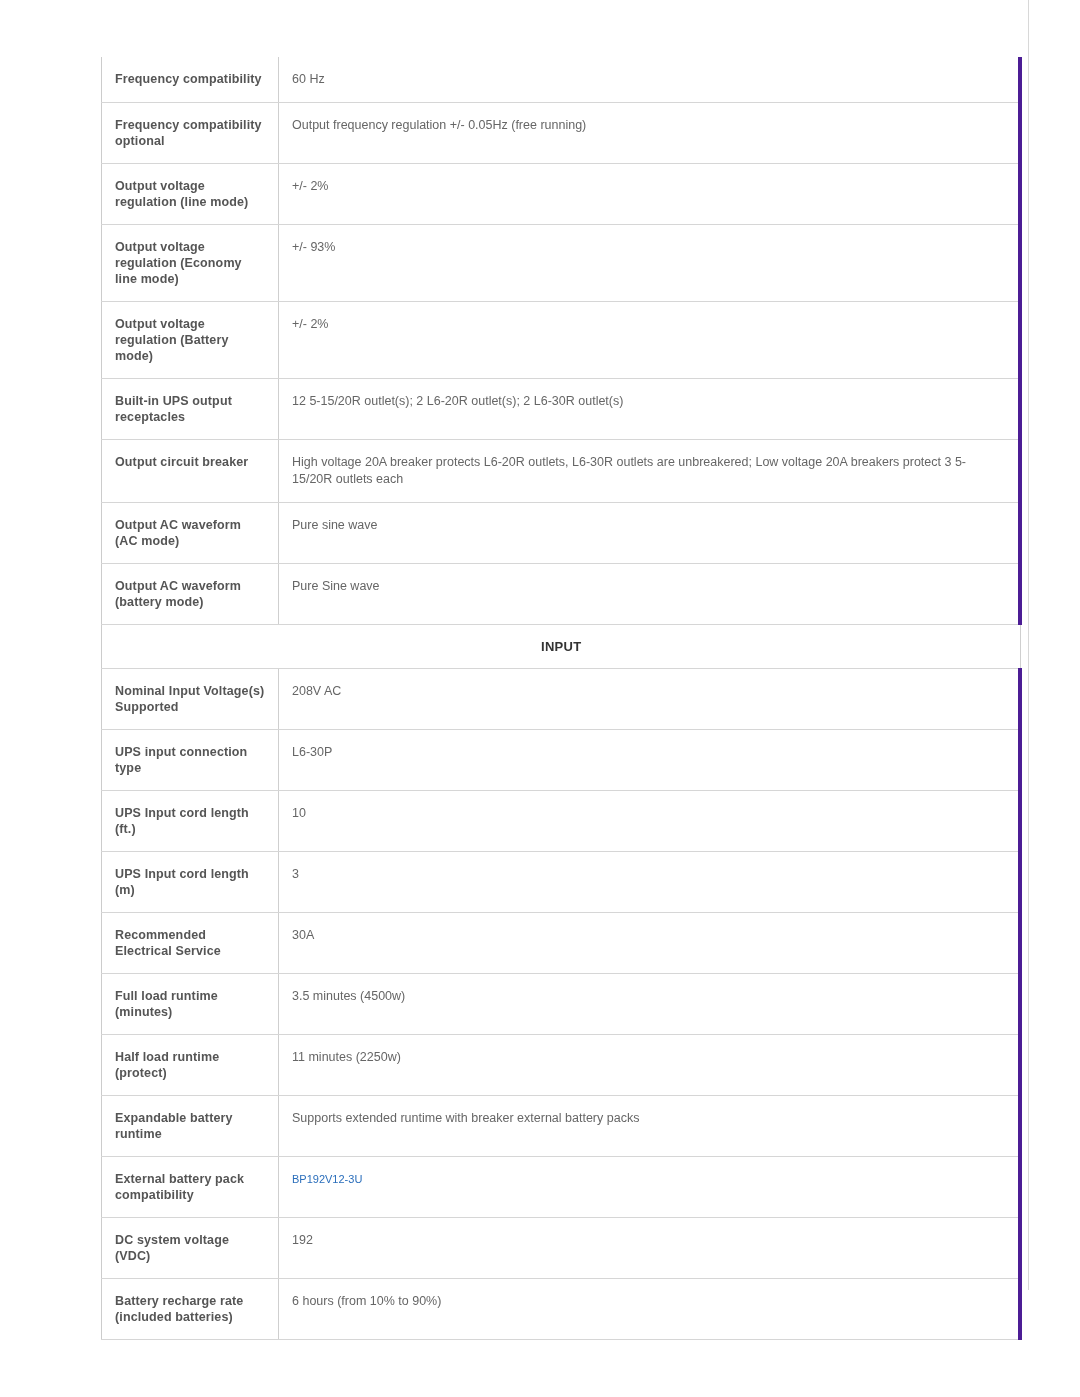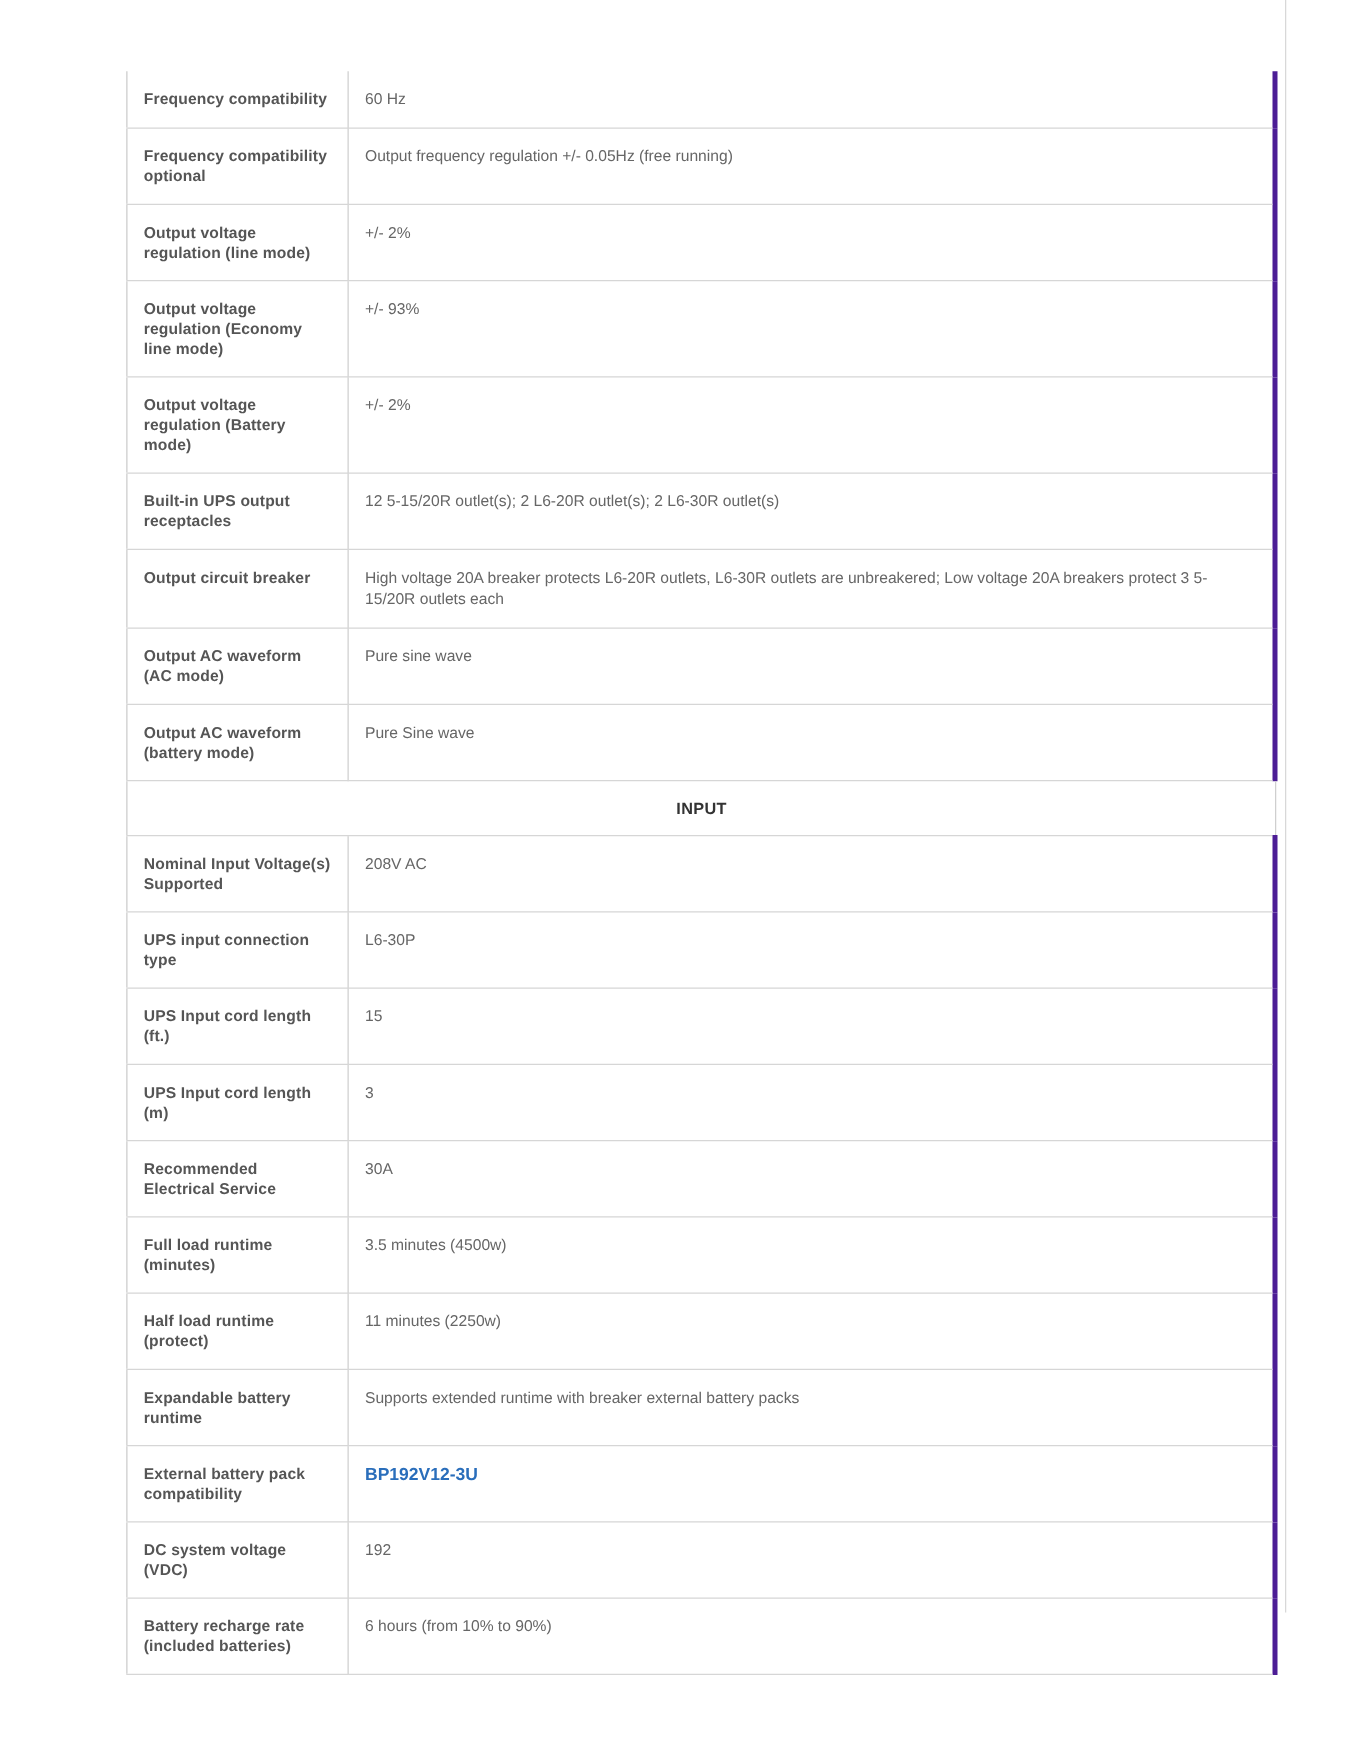--- a/index.html
+++ b/index.html
@@ -81,22 +81,21 @@
     border-right: 1px solid #cfcfcf;
     border-bottom: 1px solid #d6d6d6;
     letter-spacing: 0.02em;
     text-align: center;
   }
 
   
   a.spec-link {
     color: #2a6ebb;
     text-decoration: none;
-    font-size: 14px;
-    font-weight: bold;
+    font-size: 11px;
   }
 </style>
 </head>
 <body>
 
 <div id="page">
   <div id="content-frame">
     <table id="spec-table">
       <tbody id="spec-table-body">
       <tr>
@@ -141,21 +140,21 @@
           <tr>
             <td class="spec-label">Nominal Input Voltage(s) Supported</td>
             <td class="spec-value">208V AC</td>
           </tr>
           <tr>
             <td class="spec-label">UPS input connection type</td>
             <td class="spec-value">L6-30P</td>
           </tr>
           <tr>
             <td class="spec-label">UPS Input cord length (ft.)</td>
-            <td class="spec-value">15</td>
+            <td class="spec-value">10</td>
           </tr>
           <tr>
             <td class="spec-label">UPS Input cord length (m)</td>
             <td class="spec-value">3</td>
           </tr>
           <tr>
             <td class="spec-label">Recommended Electrical Service</td>
             <td class="spec-value">30A</td>
           </tr>
           <tr>

